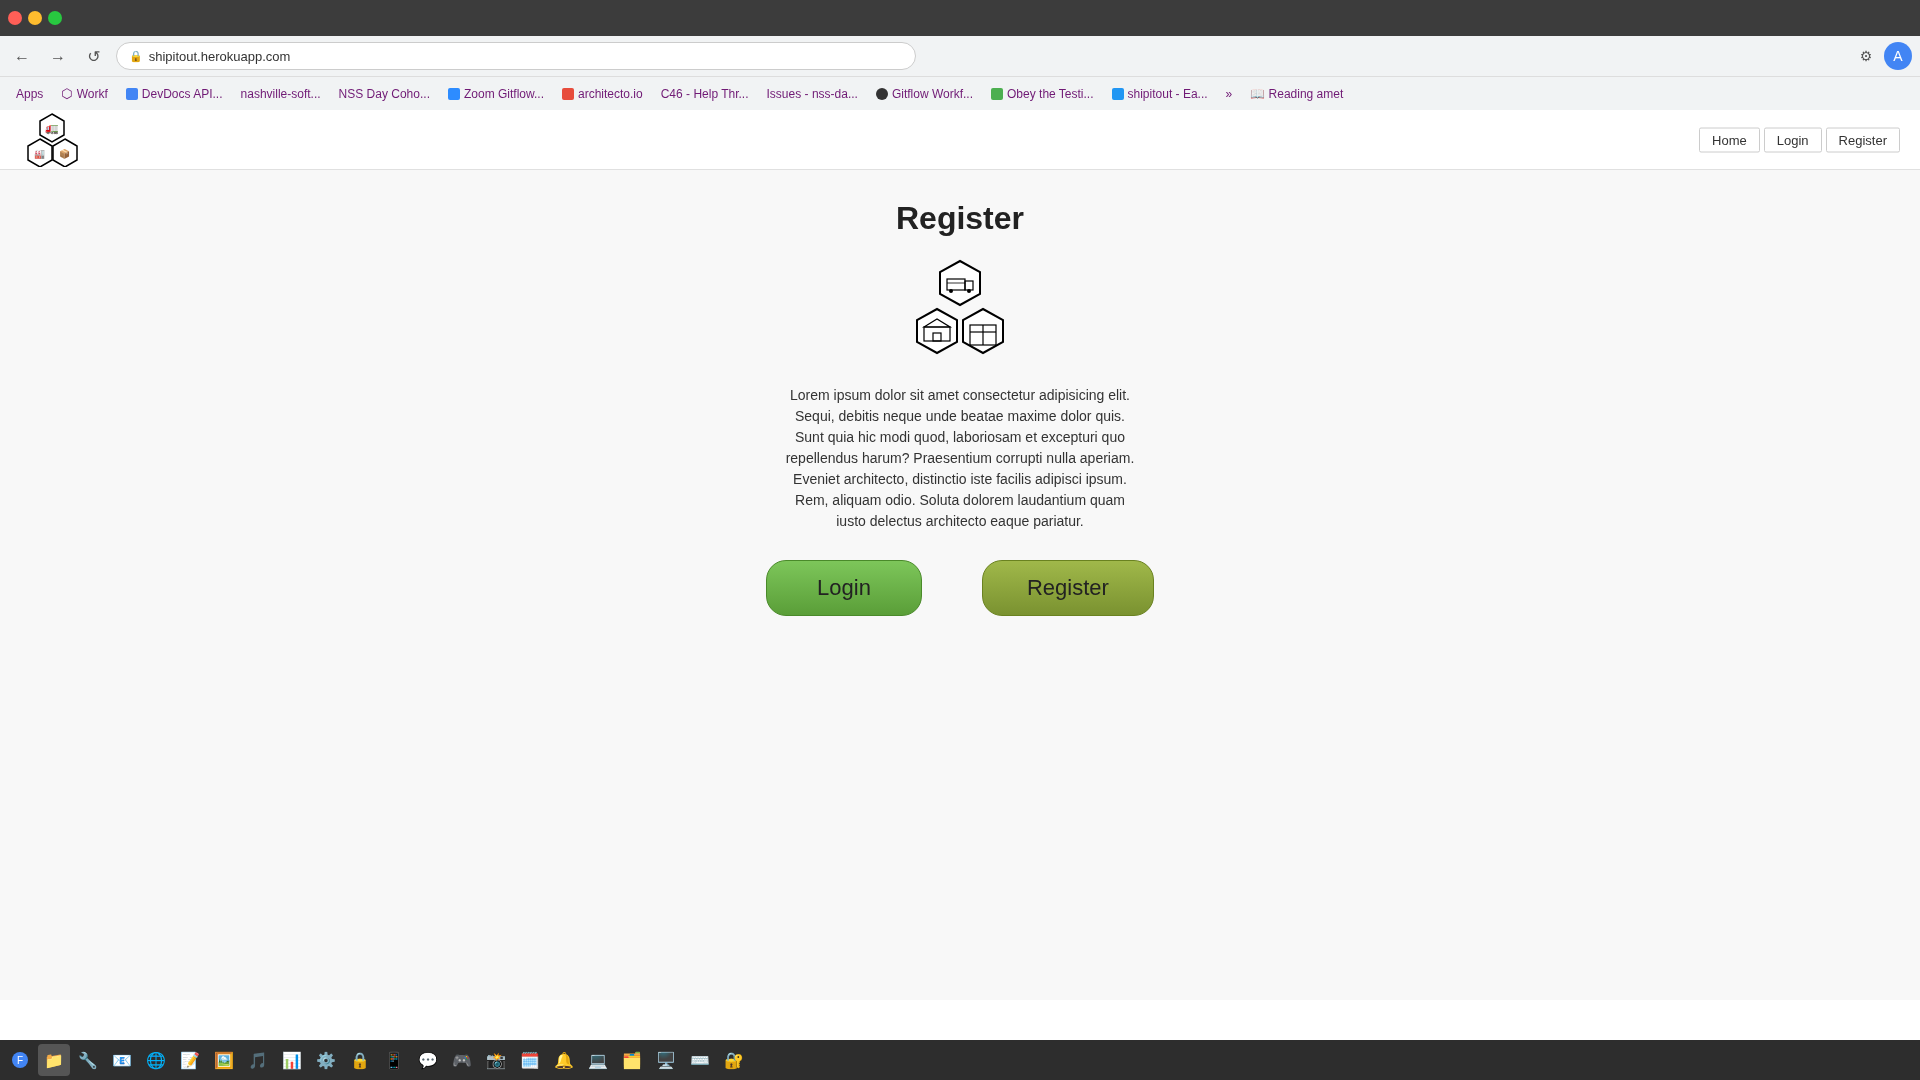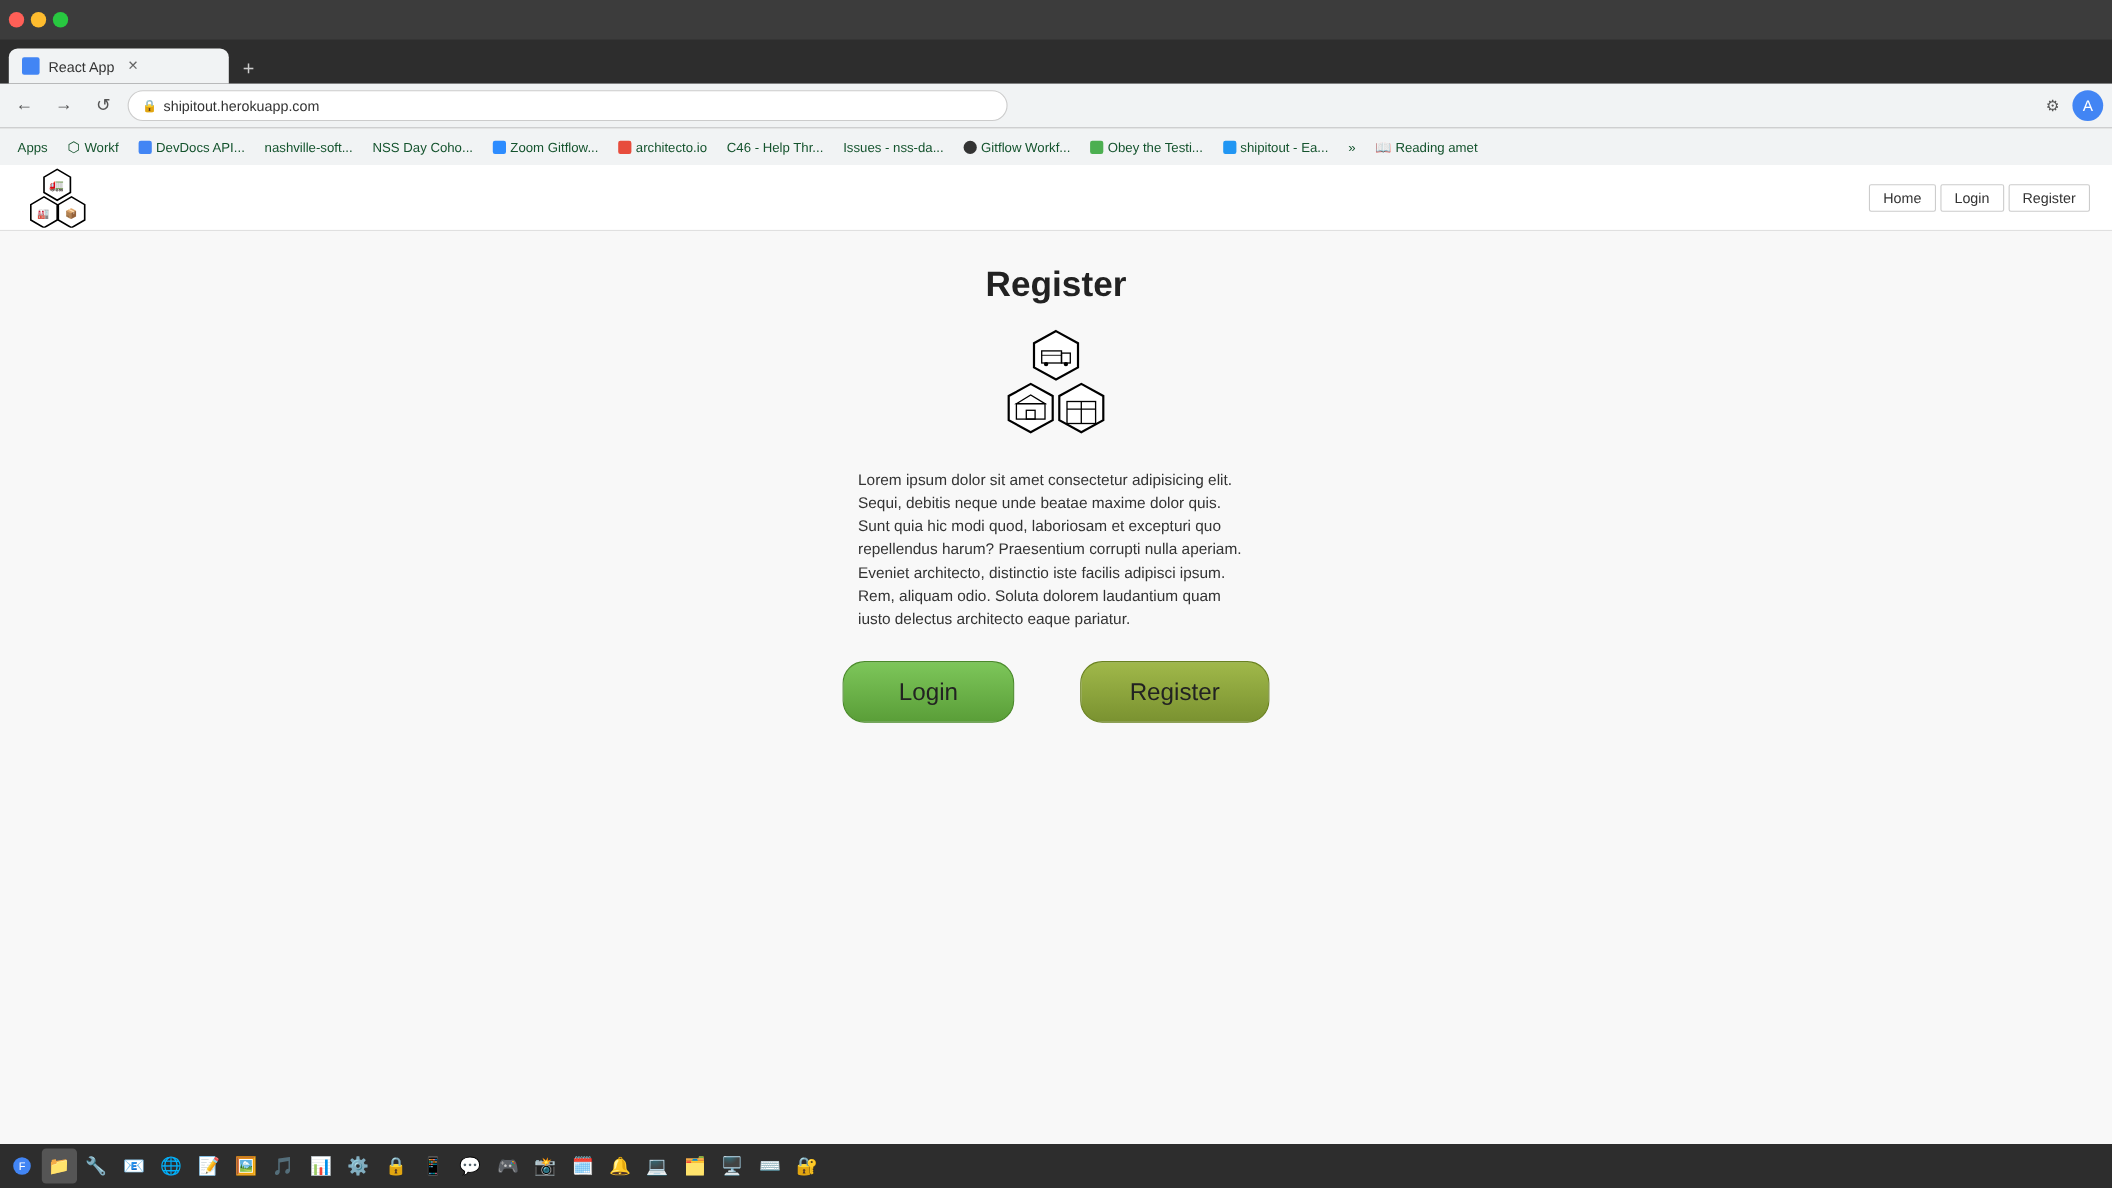--- a/index.html
+++ b/index.html
@@ -19,40 +19,40 @@
     .tab-title { font-size: 13px; color: #333; }
     .tab-close { font-size: 12px; color: #666; cursor: pointer; margin-left: 4px; }
     .new-tab-btn { width: 28px; height: 28px; display: flex; align-items: center; justify-content: center; color: #ccc; font-size: 18px; cursor: pointer; margin-left: 4px; }
 
     .nav-bar { background: #f1f3f4; height: 40px; display: flex; align-items: center; padding: 0 8px; gap: 8px; }
     .nav-btn { width: 28px; height: 28px; display: flex; align-items: center; justify-content: center; color: #555; font-size: 16px; cursor: pointer; border-radius: 50%; }
     .address-bar { flex: 1; height: 28px; background: #fff; border: 1px solid #ccc; border-radius: 14px; display: flex; align-items: center; padding: 0 12px; font-size: 13px; color: #333; max-width: 800px; }
     .lock-icon { margin-right: 6px; font-size: 11px; color: #555; }
 
     .bookmarks-bar { background: #f1f3f4; height: 34px; display: flex; align-items: center; padding: 0 8px; gap: 2px; border-top: 1px solid #ddd; overflow: hidden; }
-    .bookmark-item { font-size: 12px; color: #14532d; padding: 4px 8px; border-radius: 4px; cursor: pointer; white-space: nowrap; display: flex; align-items: center; gap: 4px; }
+    .bookmark-item { font-size: 12px; color: #701a75; padding: 4px 8px; border-radius: 4px; cursor: pointer; white-space: nowrap; display: flex; align-items: center; gap: 4px; }
 
     
     .app-content { background: #f8f8f8; width: 100%; height: calc(1080px - 36px - 40px - 40px - 34px - 40px); position: relative; }
 
     
     .app-navbar { background: #fff; border-bottom: 1px solid #e0e0e0; height: 60px; display: flex; align-items: center; padding: 0 20px; position: relative; }
     .app-logo { display: flex; align-items: center; }
     .app-nav-links { position: absolute; right: 20px; top: 50%; transform: translateY(-50%); display: flex; gap: 4px; align-items: flex-end; }
     .nav-link-btn { border: 1px solid #ccc; background: #fff; padding: 4px 12px; font-size: 13px; cursor: pointer; border-radius: 2px; color: #333; }
 
     
     .main-content { display: flex; flex-direction: column; align-items: center; padding-top: 30px; }
     .app-title { font-size: 32px; font-weight: bold; margin-bottom: 20px; color: #222; }
 
     
     .logo-container { margin-bottom: 24px; }
 
     
-    .description { text-align: left; max-width: 360px; font-size: 14px; line-height: 1.5; color: #333; margin-bottom: 28px; }
+    .description { text-align: center; max-width: 360px; font-size: 14px; line-height: 1.5; color: #333; margin-bottom: 28px; }
 
     
     .button-row { display: flex; gap: 60px; align-items: center; }
     .login-btn {
       background: linear-gradient(to bottom, #7dc65a, #5a9e38);
       border: 1px solid #4a8a2a;
       border-radius: 20px;
       padding: 14px 50px;
       font-size: 22px;
       cursor: pointer;
@@ -80,28 +80,20 @@
 
 <div class="browser-chrome">
   <div class="title-bar">
     <div class="window-controls">
       <button class="win-btn win-close"></button>
       <button class="win-btn win-min"></button>
       <button class="win-btn win-max"></button>
     </div>
   </div>
 
-  <div class="tab-bar">
-    <div class="tab">
-      <div class="tab-favicon" style="background:#4285f4; width:16px; height:16px; border-radius:2px;"></div>
-      <span class="tab-title">React App</span>
-      <span class="tab-close">✕</span>
-    </div>
-    <div class="new-tab-btn">+</div>
-  </div>
 
   <div class="nav-bar">
     <div class="nav-btn">←</div>
     <div class="nav-btn">→</div>
     <div class="nav-btn">↺</div>
     <div class="address-bar">
       <span class="lock-icon">🔒</span>
       <span>shipitout.herokuapp.com</span>
     </div>
     <div style="display:flex; gap:4px; margin-left:auto;">

